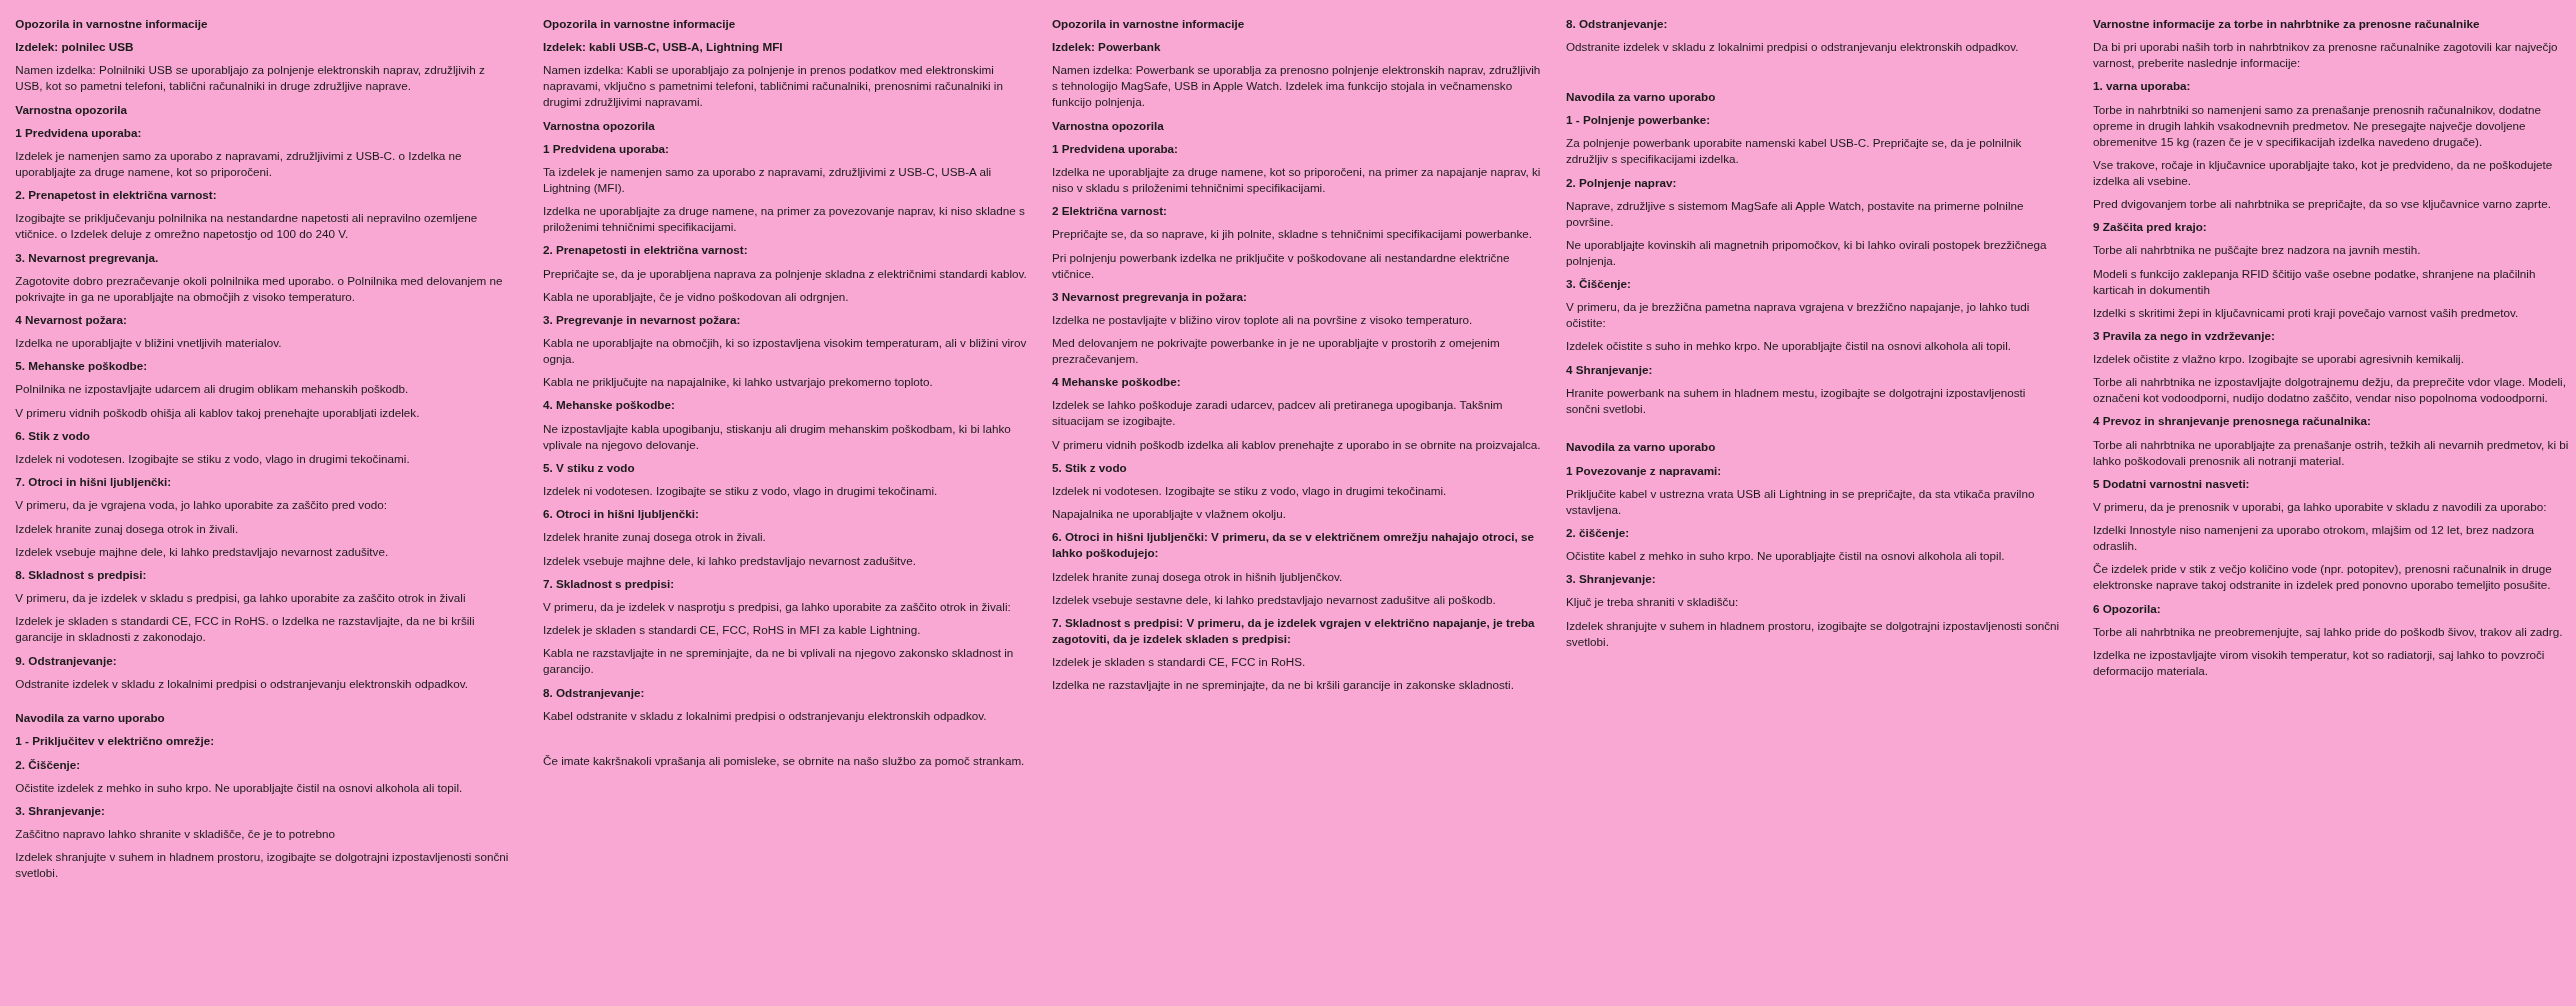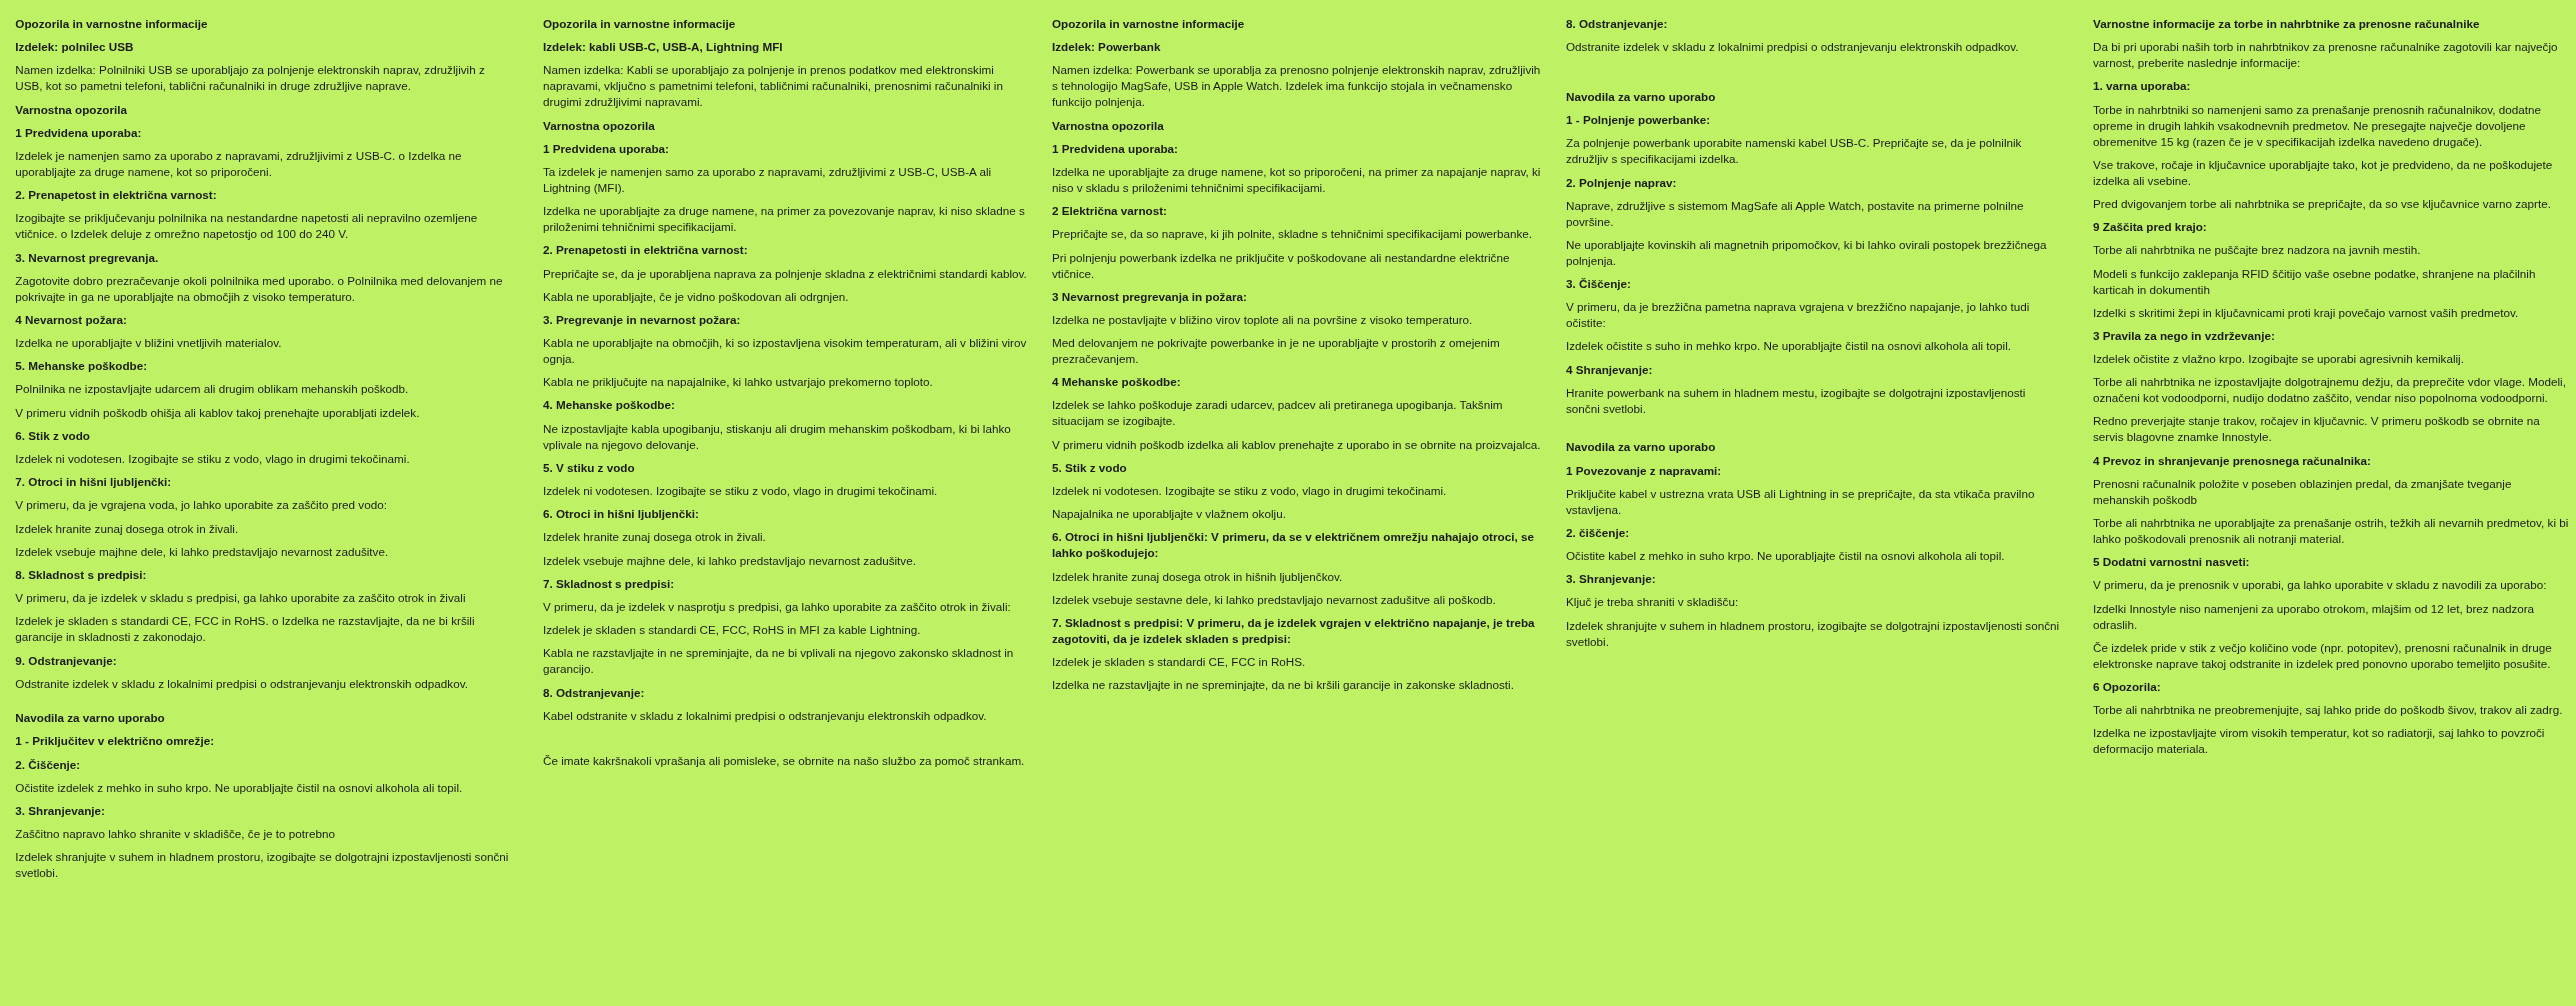--- a/index.html
+++ b/index.html
@@ -1,19 +1,19 @@
 <!DOCTYPE html>
 <html style="font-size:13px"><head>
 <meta charset="utf-8">
 <style>
   html,body{margin:0;padding:0;background:#ffffff;}
   .page{
     position:relative;
     width:2576px;height:1006px;
-    background:#bef264;
+    background:#f9a8d4;
     overflow:hidden;
     font-family:"Liberation Sans",sans-serif;
     color:#1b1b1b;
   }
   .col{
     position:absolute;
     top:16px;
     width:495px;
     font-size:11.7px;
     line-height:16px;
@@ -155,23 +155,21 @@
       <div class="para">Torbe in nahrbtniki so namenjeni samo za prenašanje prenosnih računalnikov, dodatne opreme in drugih lahkih vsakodnevnih predmetov. Ne presegajte največje dovoljene obremenitve 15 kg (razen če je v specifikacijah izdelka navedeno drugače).</div>
       <div class="para">Vse trakove, ročaje in ključavnice uporabljajte tako, kot je predvideno, da ne poškodujete izdelka ali vsebine.</div>
       <div class="para">Pred dvigovanjem torbe ali nahrbtnika se prepričajte, da so vse ključavnice varno zaprte.</div>
       <div class="hd">9 Zaščita pred krajo:</div>
       <div class="para">Torbe ali nahrbtnika ne puščajte brez nadzora na javnih mestih.</div>
       <div class="para">Modeli s funkcijo zaklepanja RFID ščitijo vaše osebne podatke, shranjene na plačilnih karticah in dokumentih</div>
       <div class="para">Izdelki s skritimi žepi in ključavnicami proti kraji povečajo varnost vaših predmetov.</div>
       <div class="hd">3 Pravila za nego in vzdrževanje:</div>
       <div class="para">Izdelek očistite z vlažno krpo. Izogibajte se uporabi agresivnih kemikalij.</div>
       <div class="para">Torbe ali nahrbtnika ne izpostavljajte dolgotrajnemu dežju, da preprečite vdor vlage. Modeli, označeni kot vodoodporni, nudijo dodatno zaščito, vendar niso popolnoma vodoodporni.</div>
-      <div class="para">Redno preverjajte stanje trakov, ročajev in ključavnic. V primeru poškodb se obrnite na servis blagovne znamke Innostyle.</div>
       <div class="hd">4 Prevoz in shranjevanje prenosnega računalnika:</div>
-      <div class="para">Prenosni računalnik položite v poseben oblazinjen predal, da zmanjšate tveganje mehanskih poškodb</div>
       <div class="para">Torbe ali nahrbtnika ne uporabljajte za prenašanje ostrih, težkih ali nevarnih predmetov, ki bi lahko poškodovali prenosnik ali notranji material.</div>
       <div class="hd">5 Dodatni varnostni nasveti:</div>
       <div class="para">V primeru, da je prenosnik v uporabi, ga lahko uporabite v skladu z navodili za uporabo:</div>
       <div class="para">Izdelki Innostyle niso namenjeni za uporabo otrokom, mlajšim od 12 let, brez nadzora odraslih.</div>
       <div class="para">Če izdelek pride v stik z večjo količino vode (npr. potopitev), prenosni računalnik in druge elektronske naprave takoj odstranite in izdelek pred ponovno uporabo temeljito posušite.</div>
       <div class="hd">6 Opozorila:</div>
       <div class="para">Torbe ali nahrbtnika ne preobremenjujte, saj lahko pride do poškodb šivov, trakov ali zadrg.</div>
       <div class="para">Izdelka ne izpostavljajte virom visokih temperatur, kot so radiatorji, saj lahko to povzroči deformacijo materiala.</div>
     </div>
 </div>

